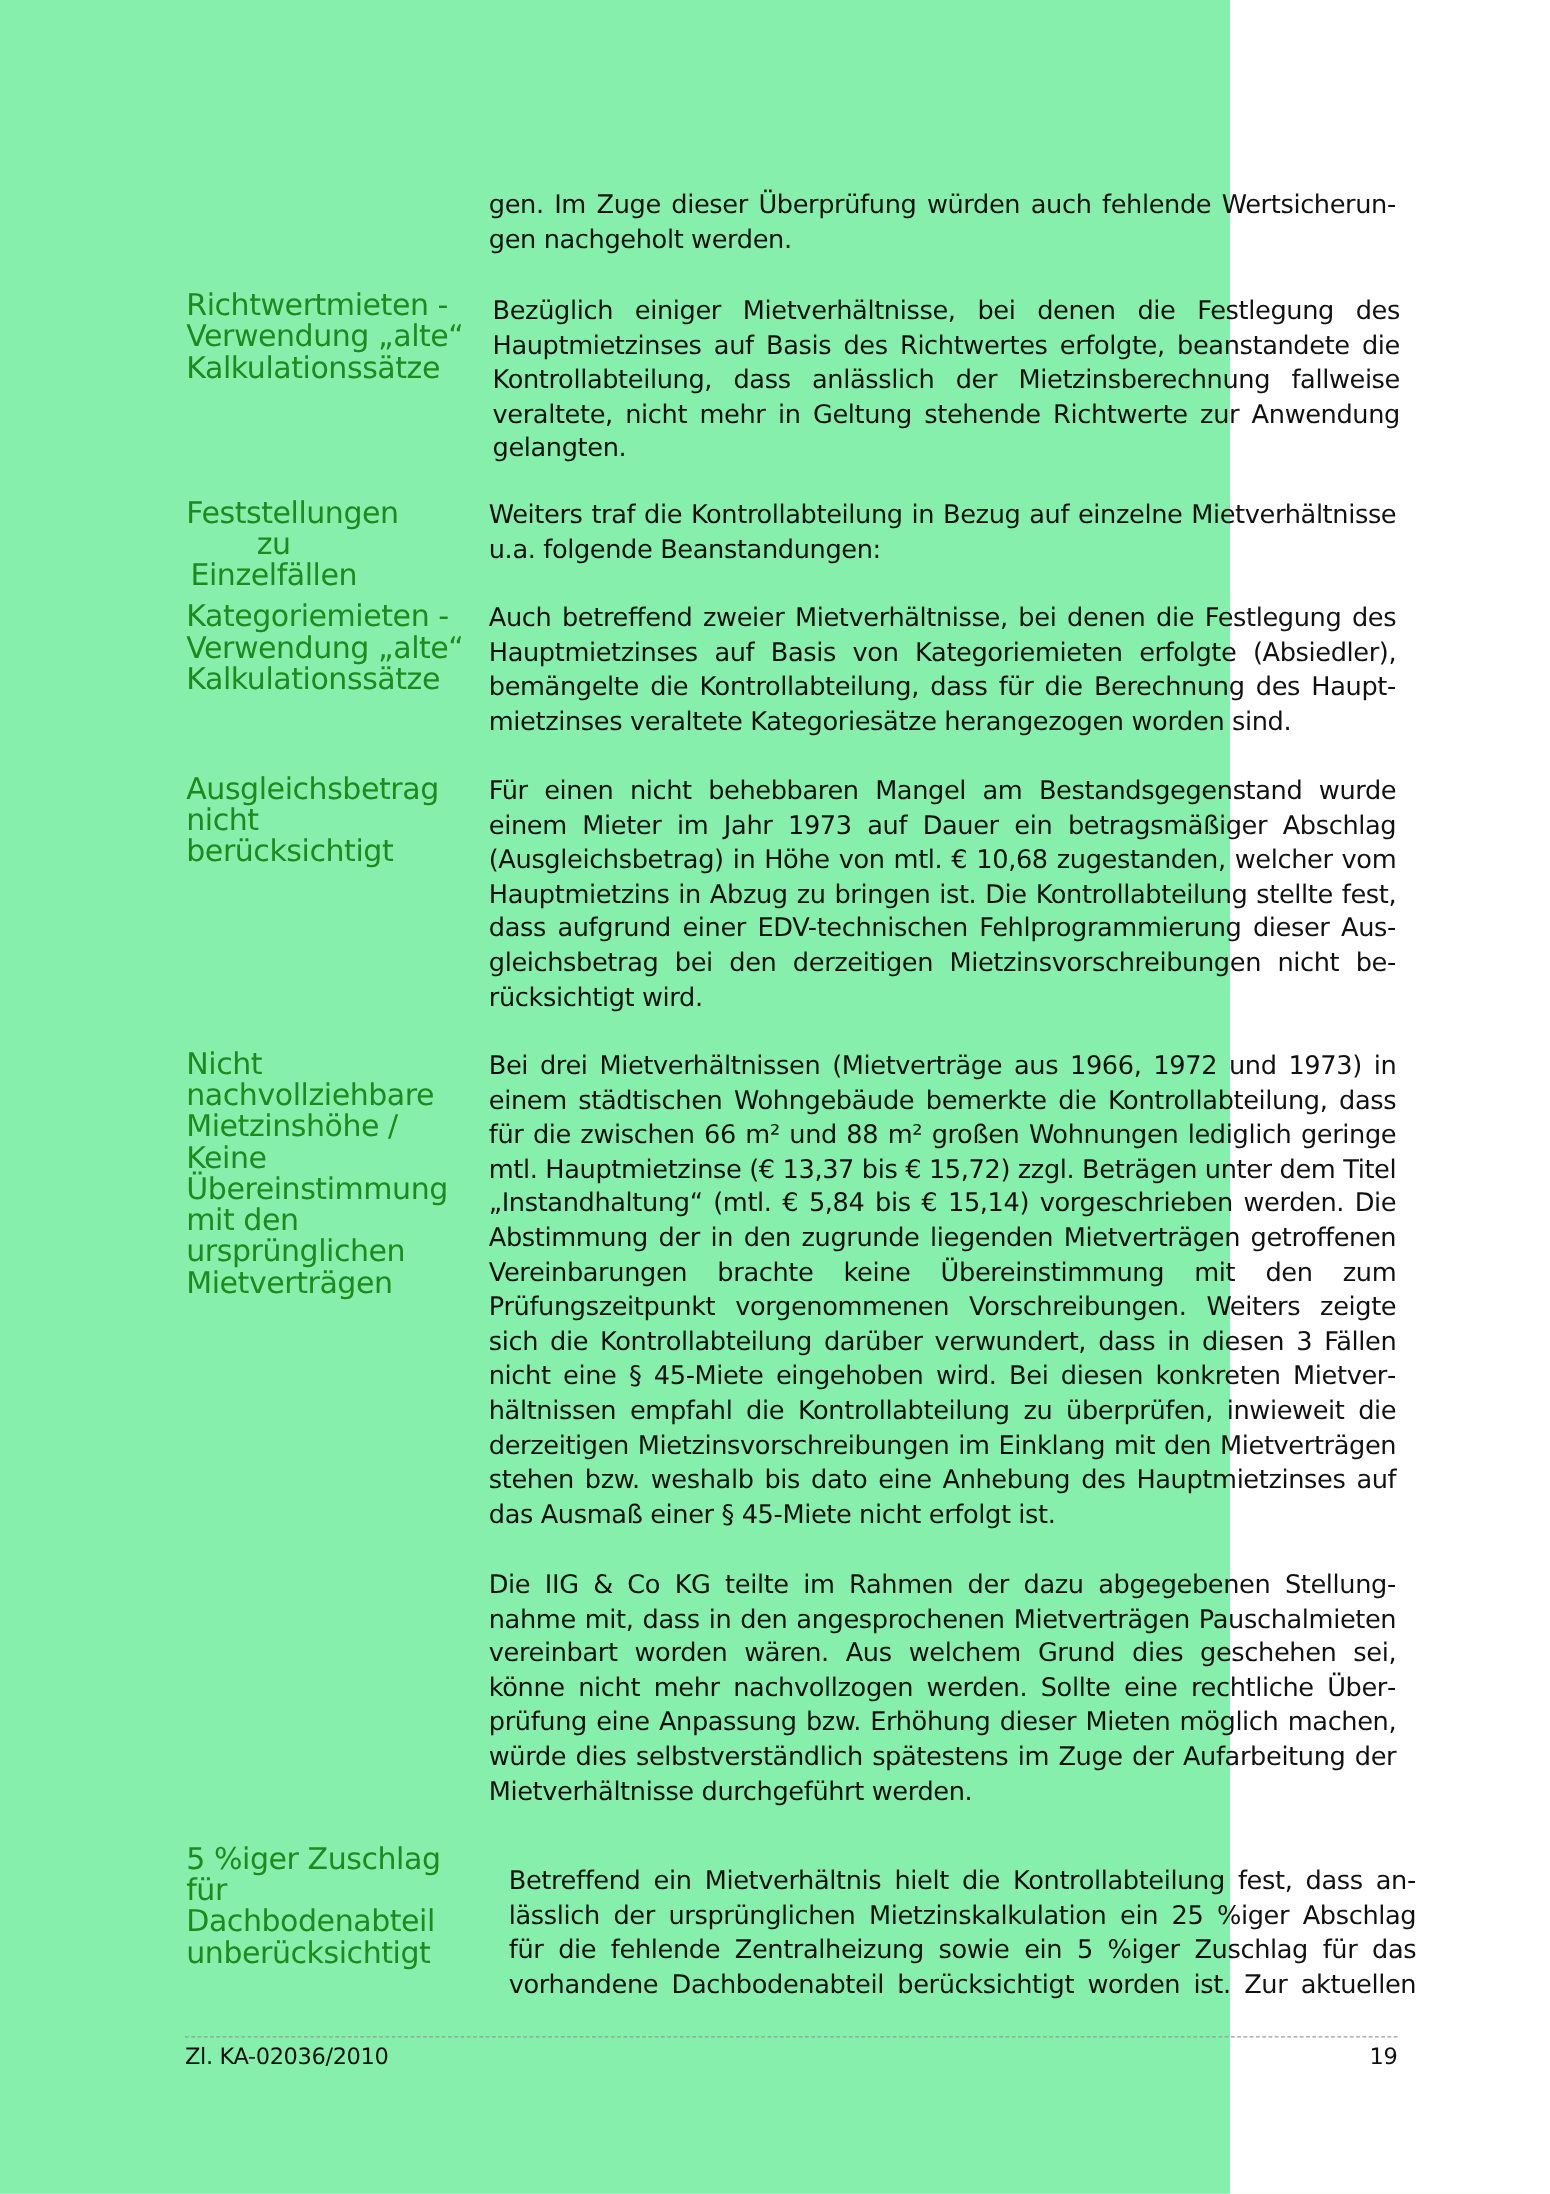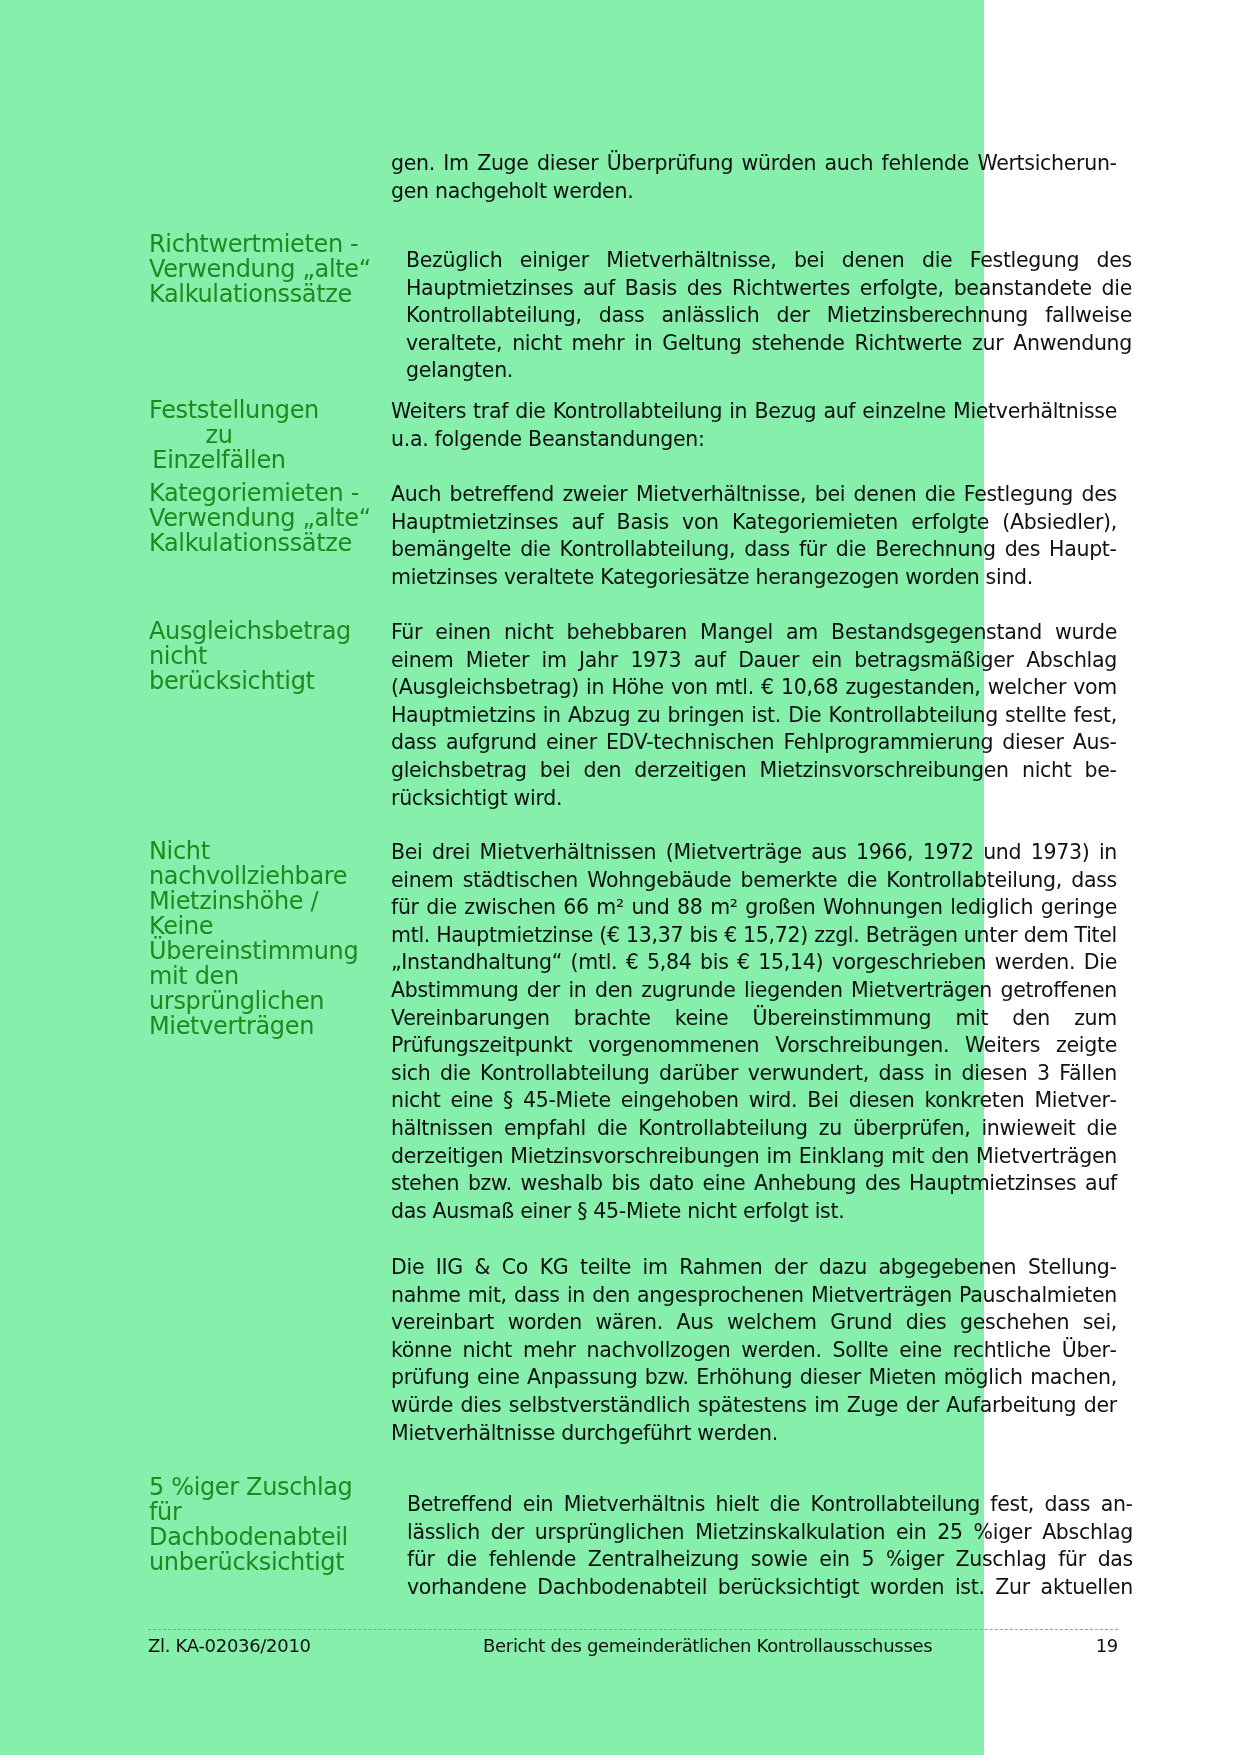--- a/index.html
+++ b/index.html
@@ -25,21 +25,21 @@
 
 <div class="page">
 
   <div class="row" style="top:150px;">
     <div class="margin-note"></div>
     <p class="body-text" style="margin:0;">gen. Im Zuge dieser Überprüfung würden auch fehlende Wertsicherun­gen nachgeholt werden.</p>
   </div>
 
   <div class="row" style="top:232px;">
     <div class="margin-note" style="top:0;">Richtwertmieten - Ver­wendung „alte“ Kalkula­tionssätze</div>
-    <p class="body-text" style="margin:15px;">Bezüglich einiger Mietverhältnisse, bei denen die Festlegung des Hauptmietzinses auf Basis des Richtwertes erfolgte, beanstandete die Kontrollabteilung, dass anlässlich der Mietzinsberechnung fallweise veraltete, nicht mehr in Geltung stehende Richtwerte zur Anwendung gelangten.</p>
+    <p class="body-text" style="margin:3px;">Bezüglich einiger Mietverhältnisse, bei denen die Festlegung des Hauptmietzinses auf Basis des Richtwertes erfolgte, beanstandete die Kontrollabteilung, dass anlässlich der Mietzinsberechnung fallweise veraltete, nicht mehr in Geltung stehende Richtwerte zur Anwendung gelangten.</p>
   </div>
 
   <div class="row" style="top:398px;">
     <div class="margin-note" style="width:140px;text-align:center;">Feststellungen zu Einzelfällen</div>
     <p class="body-text" style="margin:0;">Weiters traf die Kontrollabteilung in Bezug auf einzelne Mietverhältnisse u.a. folgende Beanstandungen:</p>
   </div>
 
   <div class="row" style="top:481px;">
     <div class="margin-note">Kategoriemieten - Ver­wendung „alte“ Kalkula­tionssätze</div>
     <p class="body-text" style="margin:0;">Auch betreffend zweier Mietverhältnisse, bei denen die Festlegung des Hauptmietzinses auf Basis von Kategoriemieten erfolgte (Absiedler), bemängelte die Kontrollabteilung, dass für die Berechnung des Haupt­mietzinses veraltete Kategoriesätze herangezogen worden sind.</p>
@@ -61,17 +61,16 @@
   </div>
 
   <div class="row" style="top:1475px;">
     <div class="margin-note">5 %iger Zuschlag für Dachbodenabteil unbe­rücksichtigt</div>
     <p class="body-text" style="margin:16px; text-align-last: justify;">Betreffend ein Mietverhältnis hielt die Kontrollabteilung fest, dass an­lässlich der ursprünglichen Mietzinskalkulation ein 25 %iger Abschlag für die fehlende Zentralheizung sowie ein 5 %iger Zuschlag für das vorhandene Dachbodenabteil berücksichtigt worden ist. Zur aktuellen</p>
   </div>
 
   <div class="footer-rule"></div>
   <div class="footer">
     <span class="ref">Zl. KA-02036/2010</span>
-    <span class="title">Bericht des gemeinderätlichen Kontrollausschusses</span>
     <span class="pagenum">19</span>
   </div>
 
 </div>
 
 </body></html>

